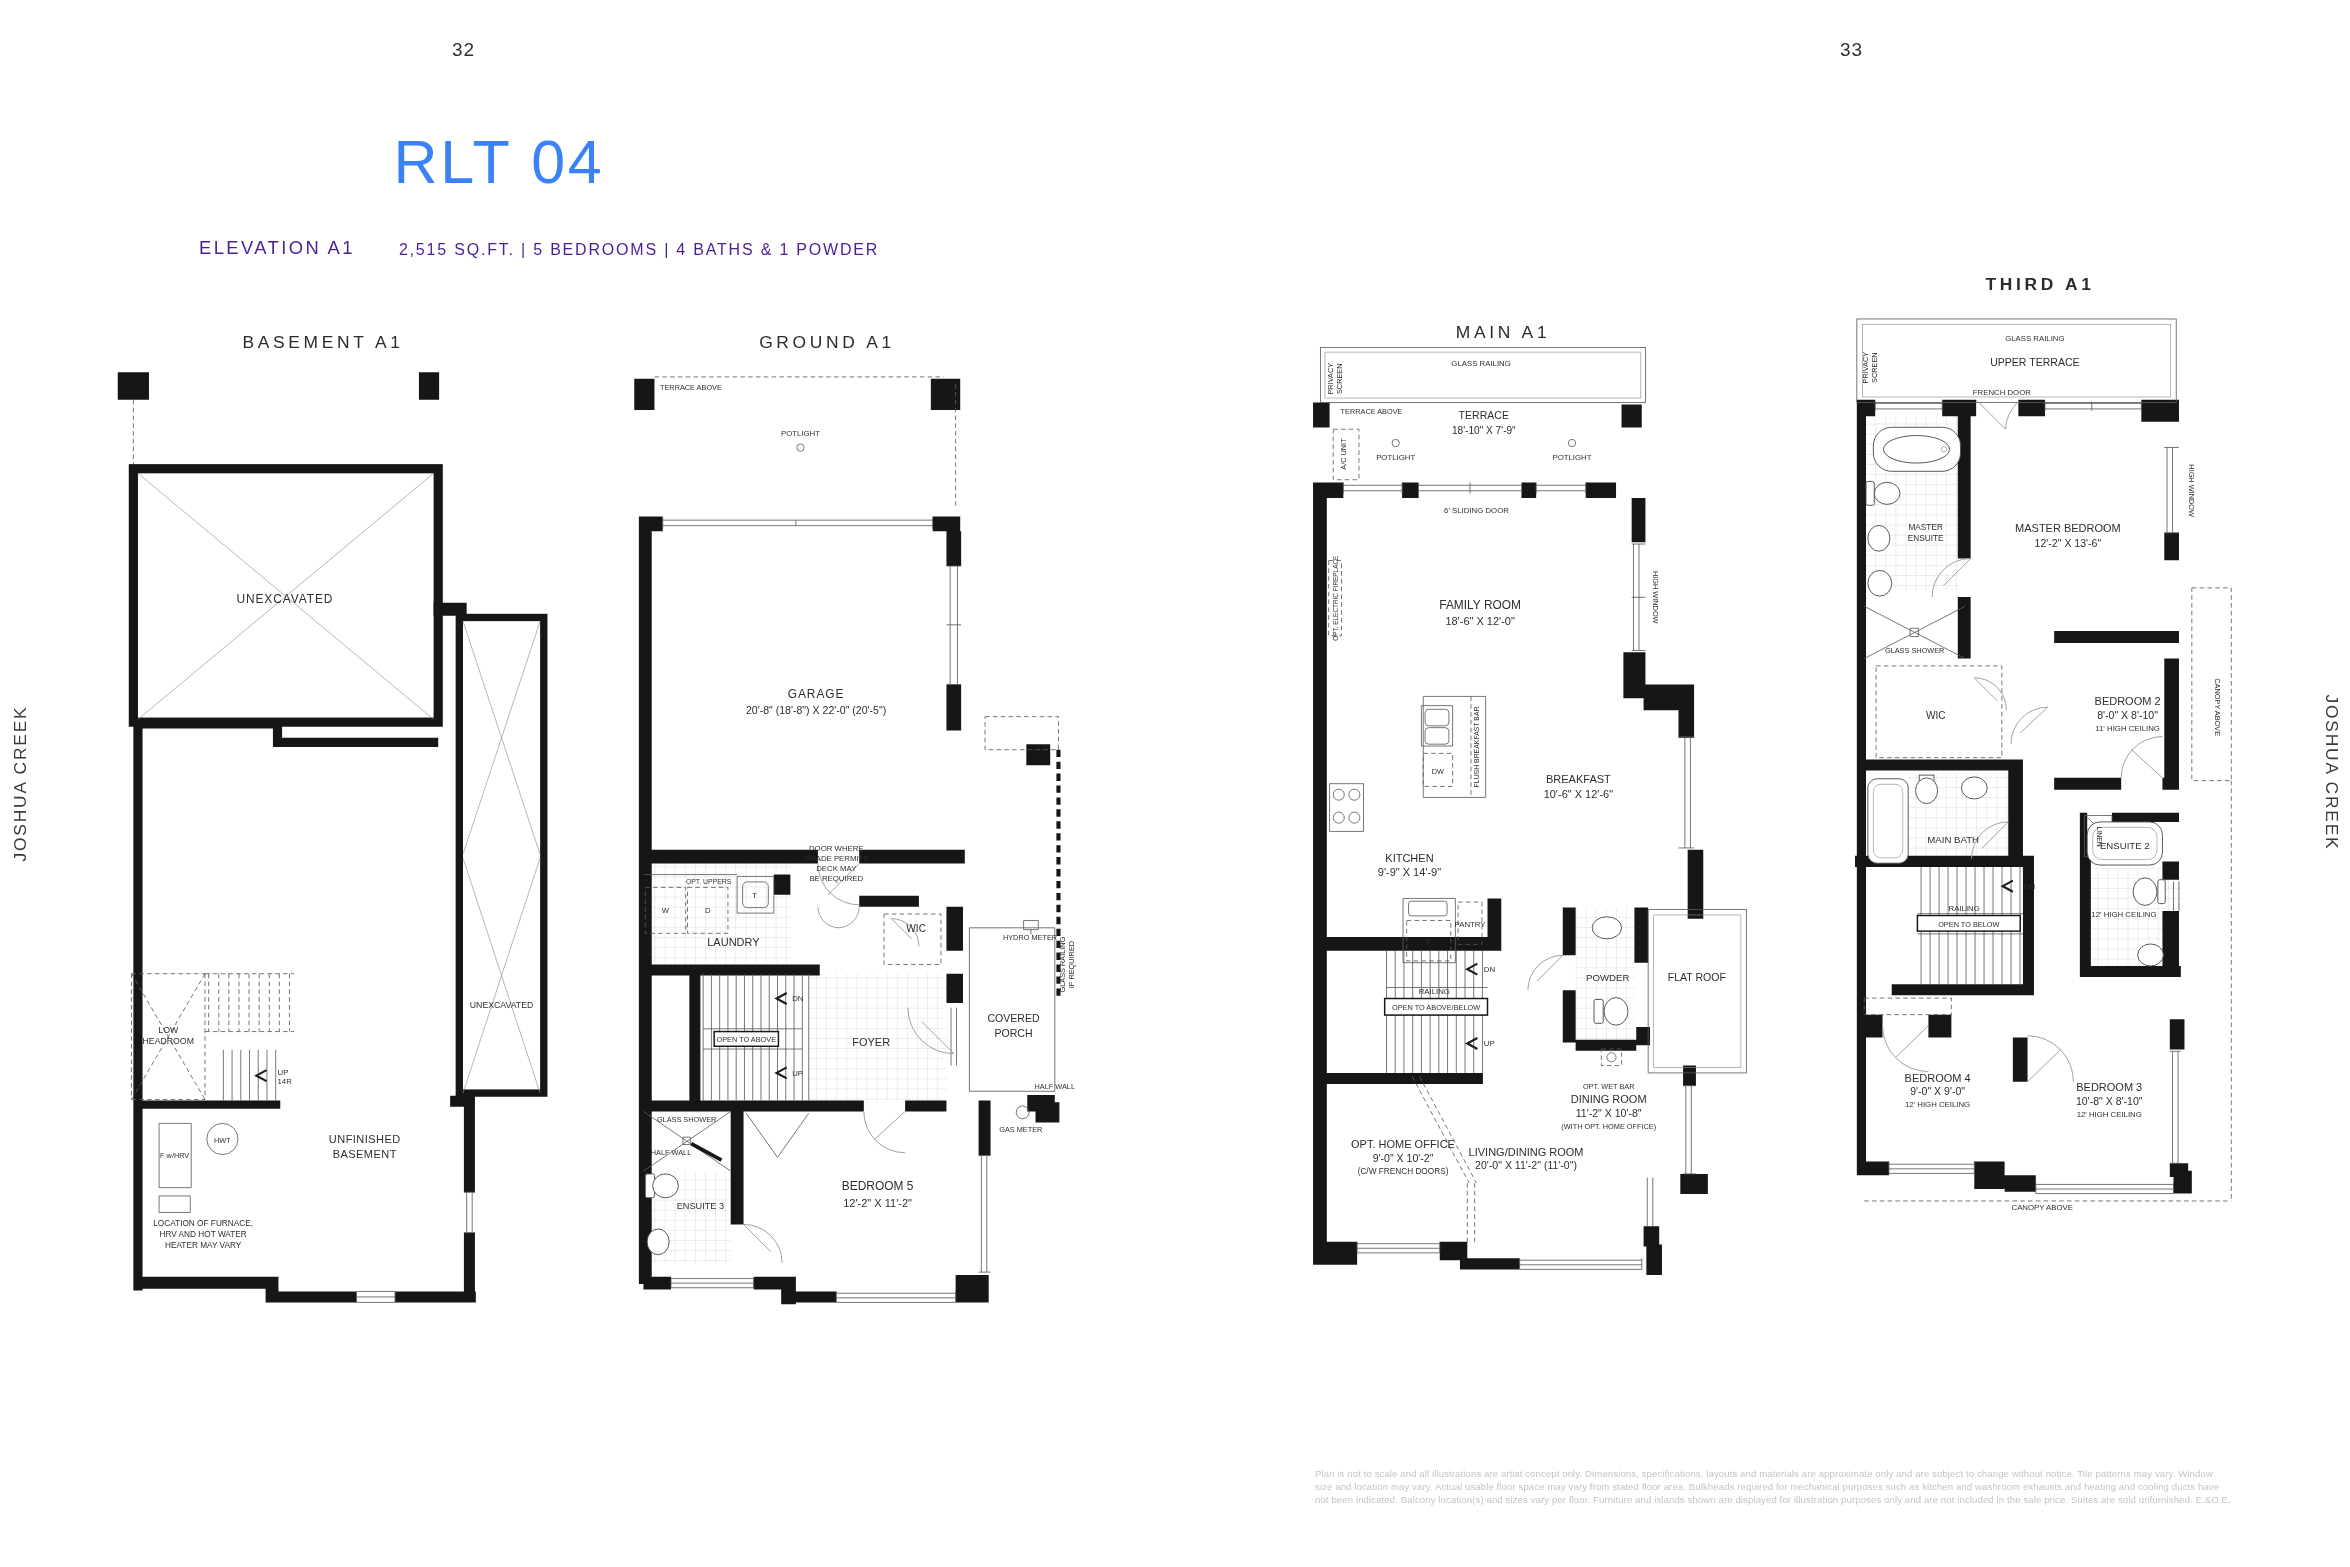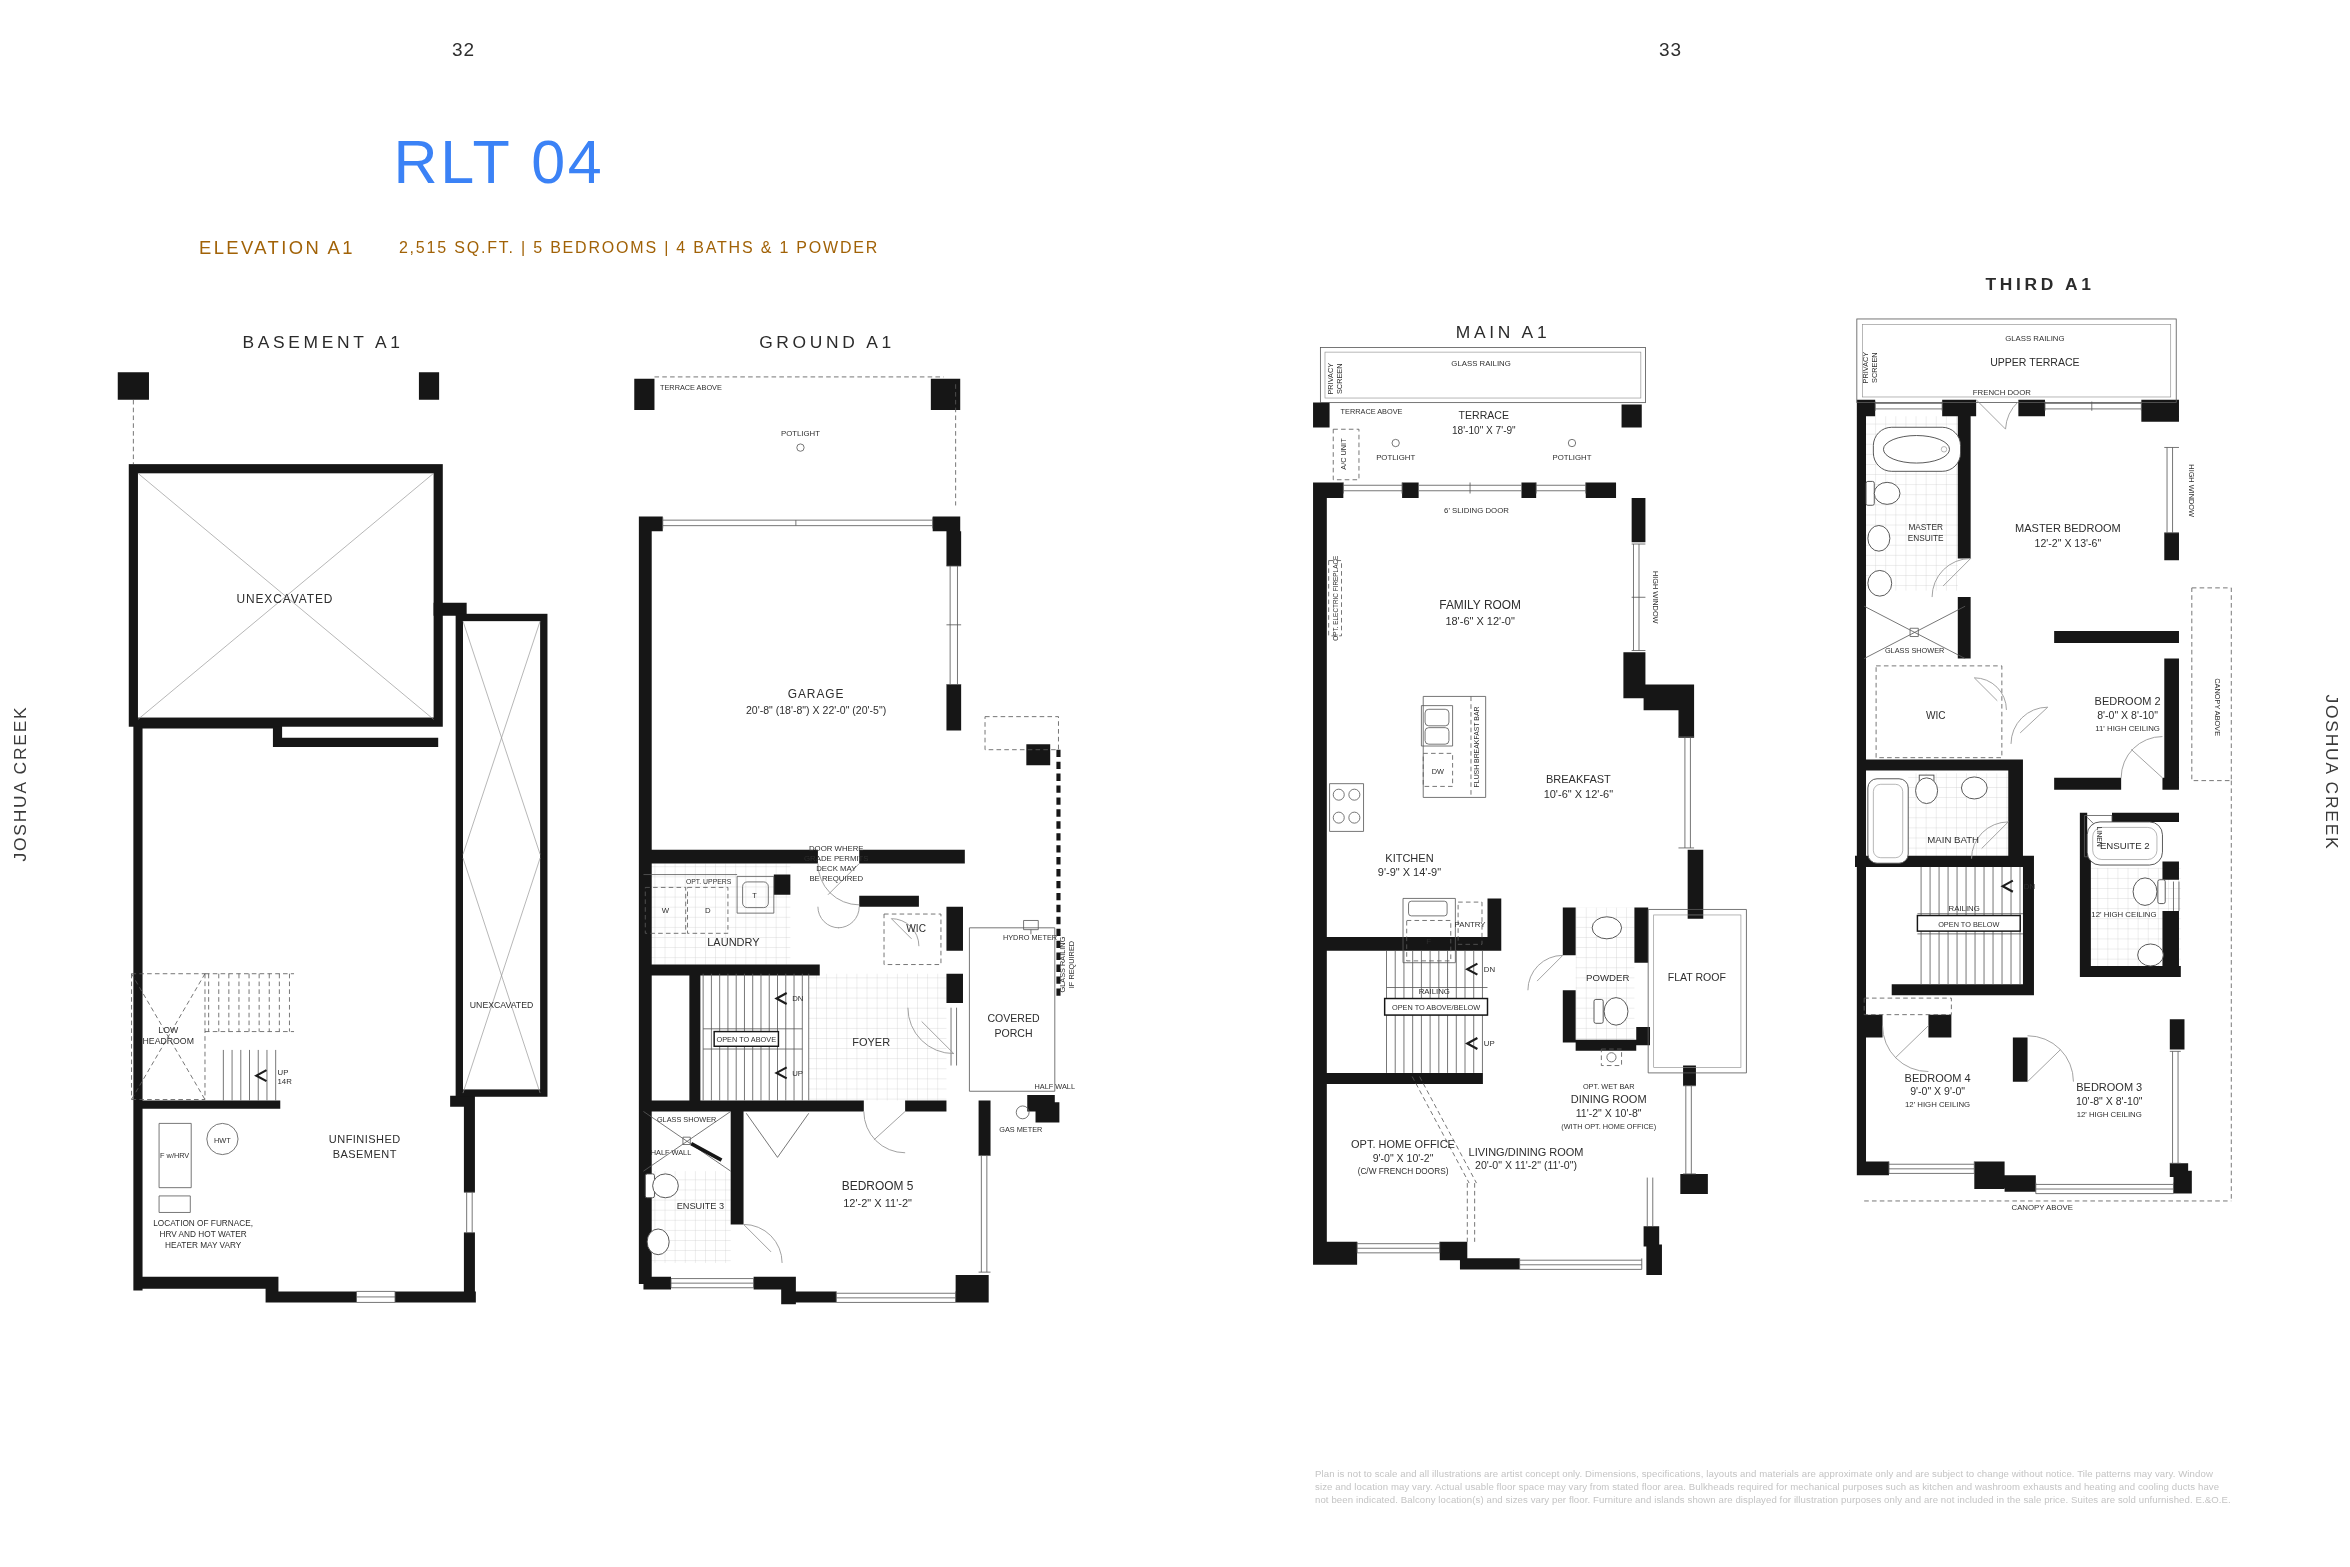--- a/index.html
+++ b/index.html
@@ -5,22 +5,22 @@
   html,body{margin:0;padding:0;background:#fff;}
   .sheet{position:relative;width:2351px;height:1568px;background:#fff;overflow:hidden;
          font-family:"Liberation Sans",sans-serif;color:#2e2e2e;border-radius:14px;}
   .pageno{position:absolute;font-size:19px;color:#2f2f2f;letter-spacing:0.9px;}
   .side-label{position:absolute;width:184px;text-align:center;font-size:17.4px;letter-spacing:1.8px;color:#3a3a3a;}
   .side-left{left:-72px;top:773px;transform:rotate(-90deg);}
   .side-right{left:2239px;top:762px;transform:rotate(90deg);}
   .rlt-title{position:absolute;left:499px;top:127px;transform:translateX(-50%);
              font-family:Liberation Sans, sans-serif;font-size:61px;font-weight:500;
              letter-spacing:2.8px;color:#3b82f6;white-space:nowrap;}
-  .subtitle{position:absolute;left:199px;top:237px;display:flex;align-items:center;white-space:nowrap;
-            color:#a16207;}
+  .subtitle{position:absolute;left:199px;top:237px;display:flex;align-items:flex-end;white-space:nowrap;
+            color:#4c1d95;}
   .subtitle .elev{font-size:18.4px;letter-spacing:2.4px;}
   .subtitle .specs{font-size:16px;letter-spacing:1.8px;margin-left:44px;}
   .plan-name{position:absolute;transform:translateX(-50%);font-size:17.4px;letter-spacing:3.7px;
              color:#2b2b2b;white-space:nowrap;}
   .plan-svg{position:absolute;}
   .disclaimer{position:absolute;left:1315px;top:1467px;width:932px;font-size:9.6px;
               line-height:13px;color:#c4c4c4;letter-spacing:0.1px;}
   
   .wall{fill:#161616;stroke:none;}
   .ln{stroke:#5a5a5a;stroke-width:0.9;fill:none;}
@@ -33,21 +33,21 @@
   .boxlbl{fill:#fff;stroke:#161616;stroke-width:1.6;}
   .t{font-family:"Liberation Sans",sans-serif;fill:#2e2e2e;}
   .tc{text-anchor:middle;}
 </style>
 </head>
 <body>
 
 <div class="sheet">
 
   <div class="pageno" style="left:452px;top:39px;">32</div>
-  <div class="pageno" style="left:1659px;top:39px;">33</div>
+  <div class="pageno" style="left:1840px;top:39px;">33</div>
 
   <div class="side-label side-left">JOSHUA CREEK</div>
   <div class="side-label side-right">JOSHUA CREEK</div>
 
   <div class="rlt-title">RLT 04</div>
   <div class="subtitle">
     <span class="elev">ELEVATION A1</span>
     <span class="specs">2,515 SQ.FT.   |   5 BEDROOMS   |   4 BATHS &amp; 1 POWDER</span>
   </div>
 

